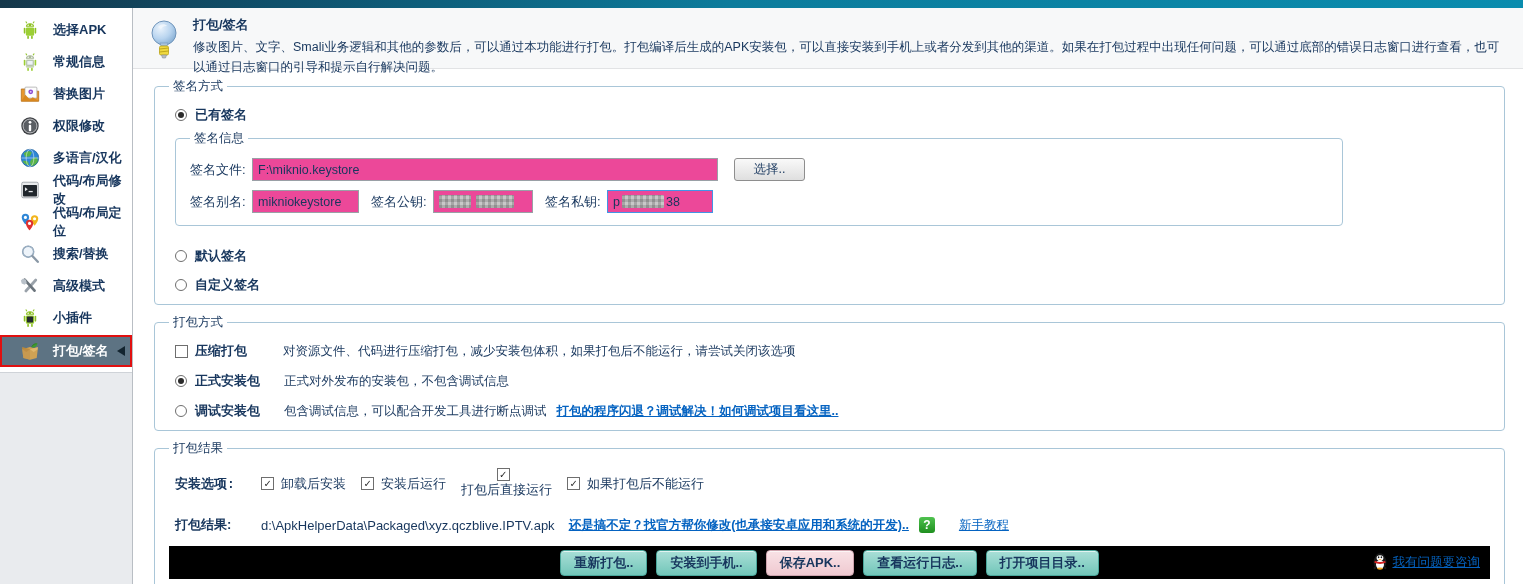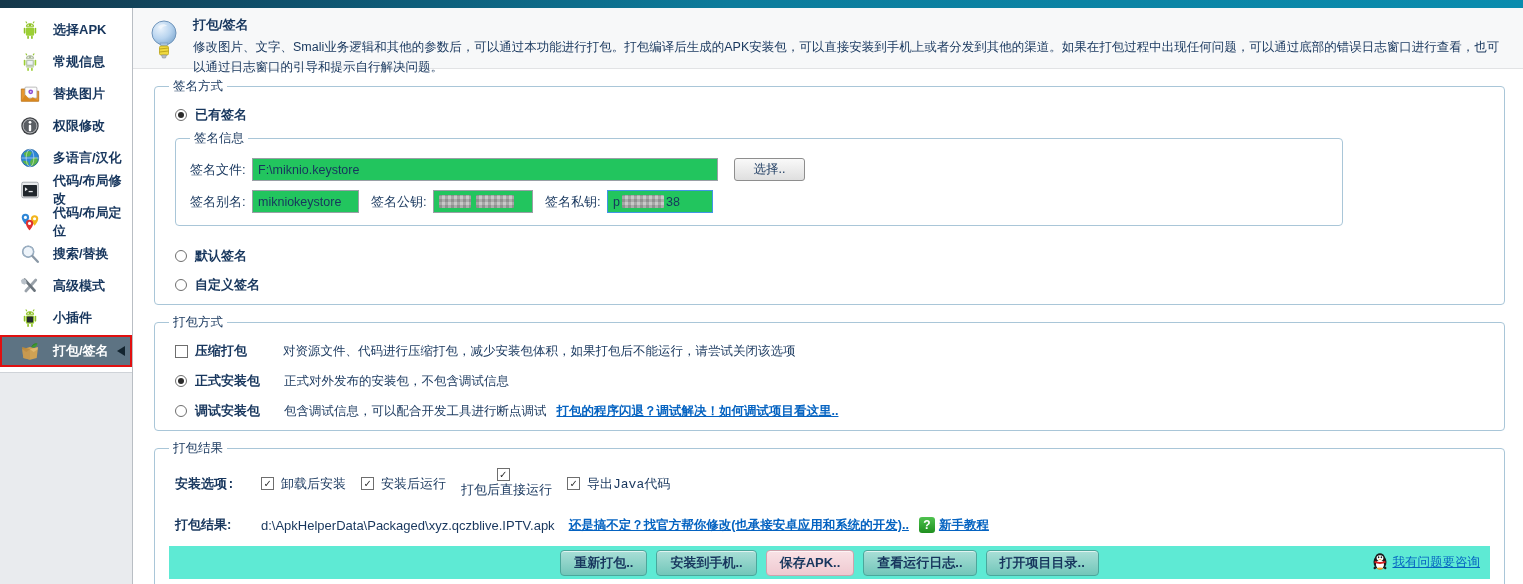--- a/index.html
+++ b/index.html
@@ -48,38 +48,38 @@
   
   .rb{ width:12px; height:12px; border:1px solid #6e6e6e; border-radius:50%;
     background:#fff; display:inline-flex; align-items:center; justify-content:center;
     margin-right:8px; flex:0 0 12px; }
   .rb.checked::before{ content:""; width:6px; height:6px; border-radius:50%; background:#2b2b2b; }
   .cb{ width:13px; height:13px; border:1px solid #6e6e6e; background:#fff;
     display:inline-flex; align-items:center; justify-content:center;
     font-size:11px; color:#1f1f1f; margin-right:7px; flex:0 0 13px; }
   .cb.checked::before{ content:"\2713"; font-weight:bold; }
 
-  .tb{ height:23px; border:1px solid #9aa0a6; background:#22c55e; font-size:12.5px;
+  .tb{ height:23px; border:1px solid #9aa0a6; background:#ec4899; font-size:12.5px;
     padding:0 5px; display:flex; align-items:center; color:#17365d; }
   .tb.focus{ border:1px solid #4295e6; }
 
   .win-btn{ height:23px; width:71px; background:linear-gradient(#f9f9f9,#dfdfdf);
     border:1px solid #8e8e8e; border-radius:3px; font-size:12.5px; color:#17365d;
     display:flex; align-items:center; justify-content:center; cursor:pointer; }
 
   .link{ color:#0563c1; text-decoration:underline; cursor:pointer; font-size:12.5px; }
 
   .mosaic{ height:13px; display:inline-block;
     background-image:
       repeating-linear-gradient(90deg,#b9b9b9 0 3px,#dedede 3px 6px),
       repeating-linear-gradient(0deg,#c6c6c6 0 3px,#e6e6e6 3px 6px);
     background-blend-mode:multiply; border-radius:1px; }
 
   
-  .btnbar{ margin-top:12px; background:#5eead4; height:33px; display:flex;
+  .btnbar{ margin-top:12px; background:#000000; height:33px; display:flex;
     align-items:center; justify-content:center; gap:9px; position:relative; }
   .action-btn{ height:26px; padding:0 13px; border-radius:4px; font-weight:bold;
     font-size:13px; color:#17365d; display:flex; align-items:center; cursor:pointer;
     border:1px solid #4aa79b; background:linear-gradient(#a9dfd7,#72c6b9);
     box-shadow:inset 0 1px 0 rgba(255,255,255,.65); }
   .action-btn.pink{ border-color:#cda3ad; background:linear-gradient(#f9e2e6,#efc9d0); }
   .contact{ position:absolute; right:10px; top:0; height:100%; display:flex;
     align-items:center; gap:5px; }
 
   .qbadge{ width:16px; height:16px; border-radius:3px; margin:0 4px 0 10px;
@@ -374,30 +374,30 @@
         <span class="row" style="margin-right:15px;">
           <span class="cb checked"></span>
           <span>安装后运行</span>
         </span>
         <span class="row" style="margin-right:15px;flex-direction:column;">
           <span class="cb checked"></span>
           <span>打包后直接运行</span>
         </span>
         <span class="row">
           <span class="cb checked"></span>
-          <span>导出Java代码</span>
+          <span>如果打包后不能运行</span>
         </span>
       </div>
 
       <div class="row" style="margin-top:17px; margin-left:6px;">
         <span class="bold" style="width:86px;">打包结果:</span>
         <span>d:\ApkHelperData\Packaged\xyz.qczblive.IPTV.apk</span>
         <a class="link" style="margin-left:14px; font-weight:bold;">还是搞不定？找官方帮你修改(也承接安卓应用和系统的开发)..</a>
         <span class="qbadge">?</span>
-        <a class="link" style="font-weight:bold;">新手教程</a>
+        <a class="link" style="font-weight:normal;margin-left:20px;">新手教程</a>
       </div>
 
       <div class="btnbar">
         <div class="action-btn">
           <span>重新打包..</span>
         </div>
         <div class="action-btn">
           <span>安装到手机..</span>
         </div>
         <div class="action-btn pink">

